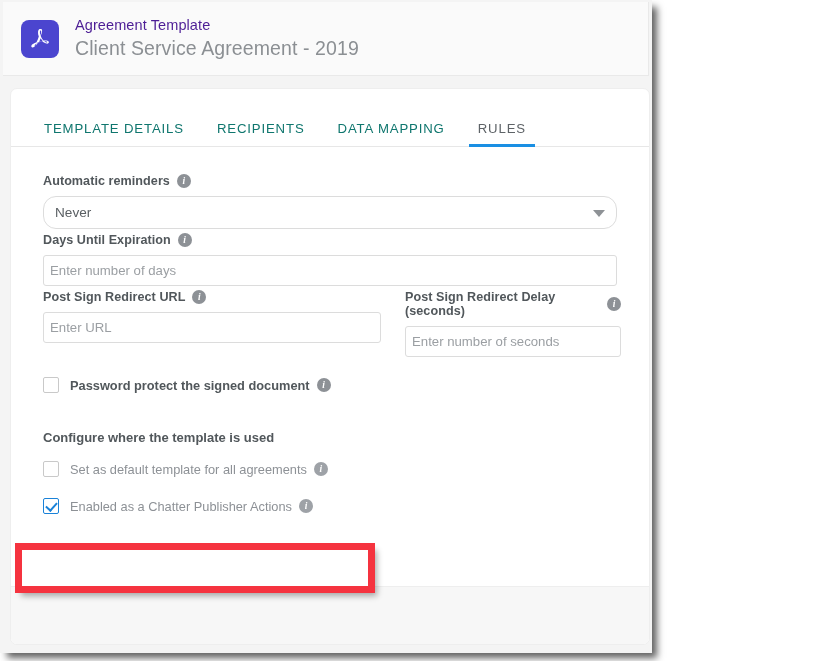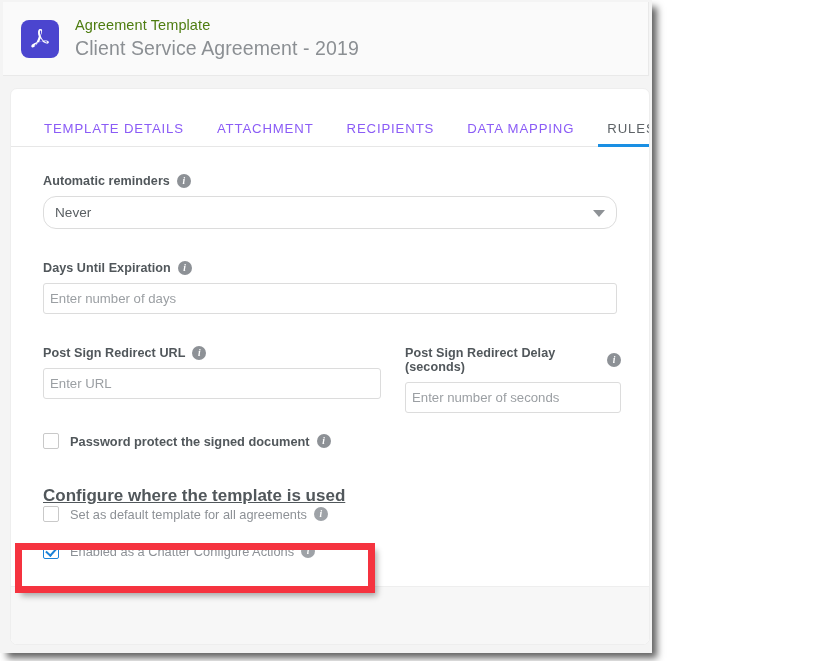--- a/index.html
+++ b/index.html
@@ -48,21 +48,21 @@
     display: flex;
     align-items: center;
     justify-content: center;
   }
   #pdf-icon svg { display: block; }
 
   #header-text { margin-left: 16px; line-height: 1.18; }
 
   #header-kicker {
     font-size: 14.5px;
-    color: #4d7c0f;
+    color: #4c1d95;
     letter-spacing: .1px;
   }
   #header-title {
     font-size: 19.5px;
     color: #8b8f93;
     letter-spacing: .1px;
     margin-top: 2px;
   }
 
   
@@ -90,21 +90,21 @@
     content: "";
     position: absolute;
     left: 0; right: 0; bottom: 0;
     height: 1px;
     background: #e7e7e7;
   }
   .tab {
     position: relative;
     font-size: 13.2px;
     letter-spacing: .85px;
-    color: #8b5cf6;
+    color: #0f766e;
     padding: 0 0 11px 0;
     margin-right: 33px;
     white-space: nowrap;
     cursor: pointer;
   }
   .tab.active { color: #5e6367; }
   .tab.active::after {
     content: "";
     position: absolute;
     left: -9px; right: -9px; bottom: 0;
@@ -182,21 +182,21 @@
     right: 12px;
     top: 50%;
     margin-top: -3px;
     width: 0; height: 0;
     border-left: 6px solid transparent;
     border-right: 6px solid transparent;
     border-top: 7px solid #8e9296;
     pointer-events: none;
   }
 
-  .row-24 { margin-bottom: 32px; }
+  .row-24 { margin-bottom: 4px; }
   .two-col { display: flex; gap: 24px; margin-bottom: 20px; }
   .col { width: 338px; flex: 0 0 auto; }
   .col.right { width: 216px; }
 
   
   .cb-row {
     display: flex;
     align-items: center;
     cursor: pointer;
   }
@@ -225,24 +225,24 @@
     font-size: 12.8px;
     margin-left: 11px;
     display: flex;
     align-items: center;
     white-space: nowrap;
   }
   .cb-label.strong { font-weight: bold; color: #51575b; }
   .cb-label.muted  { font-weight: normal; color: #8d9196; }
 
   .section-heading {
-    font-size: 17px;
+    font-size: 13px;
     font-weight: bold;
     color: #51575b;
-    text-decoration: underline;
+    margin-bottom: 16px;
   }
 
   
   #annotation-box {
     position: absolute;
     left: 15px;
     top: 543px;
     width: 360px;
     height: 50px;
     border: 7px solid #f5333f;
@@ -275,21 +275,20 @@
     <div id="header-text">
       <div id="header-kicker">Agreement Template</div>
       <div id="header-title">Client Service Agreement - 2019</div>
     </div>
   </div>
 
   <div id="main-card">
 
     <div id="tabs">
       <div class="tab">TEMPLATE DETAILS</div>
-      <div class="tab">ATTACHMENT</div>
       <div class="tab">RECIPIENTS</div>
       <div class="tab">DATA MAPPING</div>
       <div class="tab active">RULES</div>
     </div>
 
     <div id="form-body">
 
       <div class="row-24">
         <div class="field-label">
           <span>Automatic reminders</span>
@@ -343,21 +342,21 @@
           <span class="cb-box"></span>
           <span class="cb-label muted">
             <span>Set as default template for all agreements</span>
             <span class="info-icon muted">i</span>
           </span>
         </div>
 
         <div class="cb-row" style="margin-top:21px;">
           <span class="cb-box checked"></span>
           <span class="cb-label muted">
-            <span>Enabled as a Chatter Configure Actions</span>
+            <span>Enabled as a Chatter Publisher Actions</span>
             <span class="info-icon muted">i</span>
           </span>
         </div>
       </div>
 
     </div>
 
     <div id="footer-strip"></div>
   </div>
 

